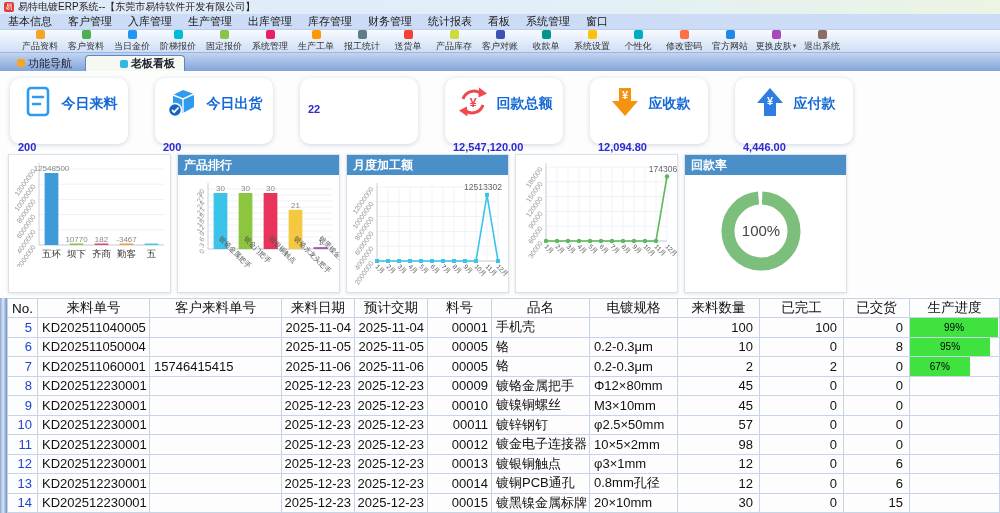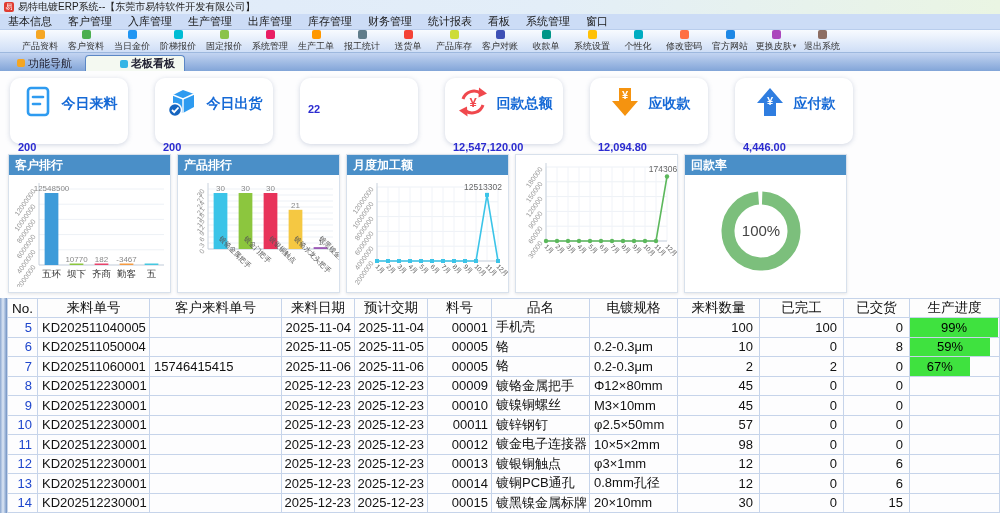--- a/index.html
+++ b/index.html
@@ -54,21 +54,21 @@
   table.grid{ border-collapse:collapse; table-layout:fixed; width:992px; font-size:13px; color:#111; }
   .grid th{ font-weight:normal; font-size:13.5px; text-align:center; background:#fdfdfd; }
   .grid th,.grid td{ border:1px solid #c6d4ea; height:19px; padding:0 3px;
     white-space:nowrap; overflow:hidden; }
   .grid td.al{ text-align:left; padding-left:4px; }
   .grid td.ar{ text-align:right; padding-right:6px; }
   .grid td.ad{ text-align:right; padding-left:1px; }
   .grid td.no-cell{ color:#1e46cc; text-align:right; padding-right:5px; }
   .grid td.prog-cell{ padding:0; }
   .prog-bar{ height:100%; display:flex; align-items:center; justify-content:center;
-    font-size:13px; color:#000; }
+    font-size:10px; color:#000; }
 </style>
 </head>
 <body>
 
 <div class="titlebar">
   <span class="app-icon">易</span>
   <span>易特电镀ERP系统--【东莞市易特软件开发有限公司】</span>
 </div>
 
 <div class="menubar" id="menubar">
@@ -264,21 +264,20 @@
               <path d="M17 3 L30 18 h-7 v13 H11 V18 H4 Z" fill="#2F7DE0"></path>
               <text x="17" y="20" font-size="11" font-weight="bold" fill="#fff" text-anchor="middle">¥</text>
             </svg></span>
           <span class="kpi-title">应付款</span>
         </div>
         <div class="kpi-value">4,446.00</div>
       </div>
     </div>
   <div class="charts-row" id="chartsRow">
       <div class="panel">
-        <div class="panel-header">客户排行</div>
         <div class="panel-body"><svg width="161" height="112" viewBox="0 0 161 112">
             <line x1="30" y1="14" x2="155" y2="14" stroke="#edf1f6" stroke-width="1"></line>
             <line x1="30" y1="29.2" x2="155" y2="29.2" stroke="#edf1f6" stroke-width="1"></line>
             <line x1="30" y1="44.4" x2="155" y2="44.4" stroke="#edf1f6" stroke-width="1"></line>
             <line x1="30" y1="59.6" x2="155" y2="59.6" stroke="#edf1f6" stroke-width="1"></line>
             <line x1="30" y1="74.8" x2="155" y2="74.8" stroke="#edf1f6" stroke-width="1"></line>
             <line x1="30" y1="90" x2="155" y2="90" stroke="#edf1f6" stroke-width="1"></line>
             <line x1="30" y1="90" x2="155" y2="90" stroke="#c9d2dd"></line>
             <line x1="30" y1="8" x2="30" y2="90" stroke="#c9d2dd"></line>
             <text x="27" y="16" font-size="7" fill="#999" text-anchor="end" transform="rotate(-55 27 16)">12000000</text>
@@ -524,21 +523,21 @@
             <td class="al"></td>
             <td class="ad">2025-11-05</td>
             <td class="ad">2025-11-05</td>
             <td class="ad">00005</td>
             <td class="al">铬</td>
             <td class="al">0.2-0.3μm</td>
             <td class="ar">10</td>
             <td class="ar">0</td>
             <td class="ar">8</td>
             <td class="prog-cell">
-              <div class="prog-bar" style="width: 90%; background: rgb(63, 226, 63);">59%</div>
+              <div class="prog-bar" style="width: 90%; background: rgb(63, 226, 63);">95%</div>
             </td>
           </tr>
           <tr>
             <td class="no-cell">7</td>
             <td class="al">KD202511060001</td>
             <td class="al">15746415415</td>
             <td class="ad">2025-11-06</td>
             <td class="ad">2025-11-06</td>
             <td class="ad">00005</td>
             <td class="al">铬</td>

